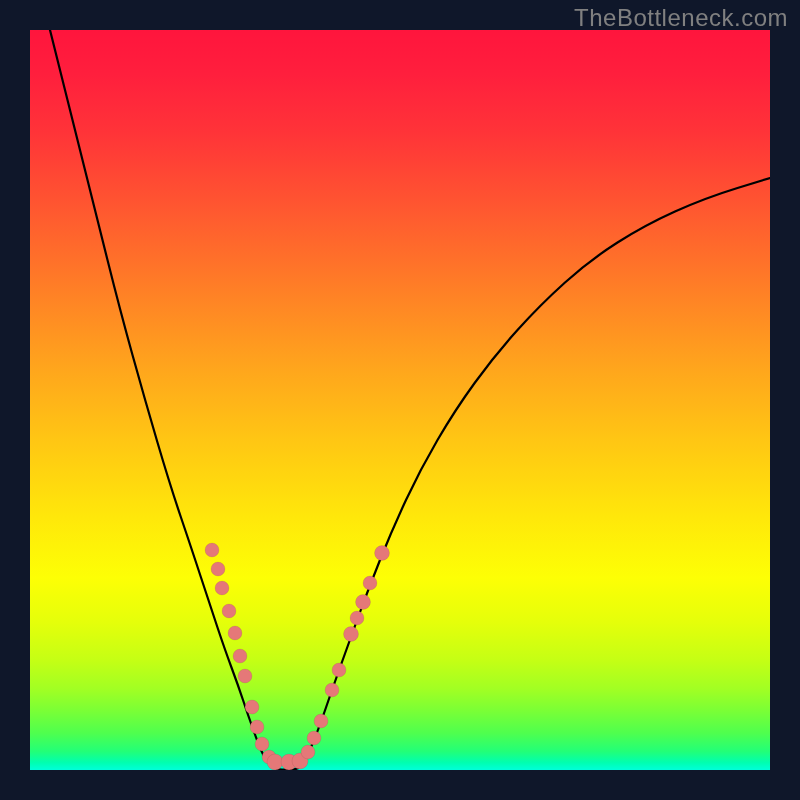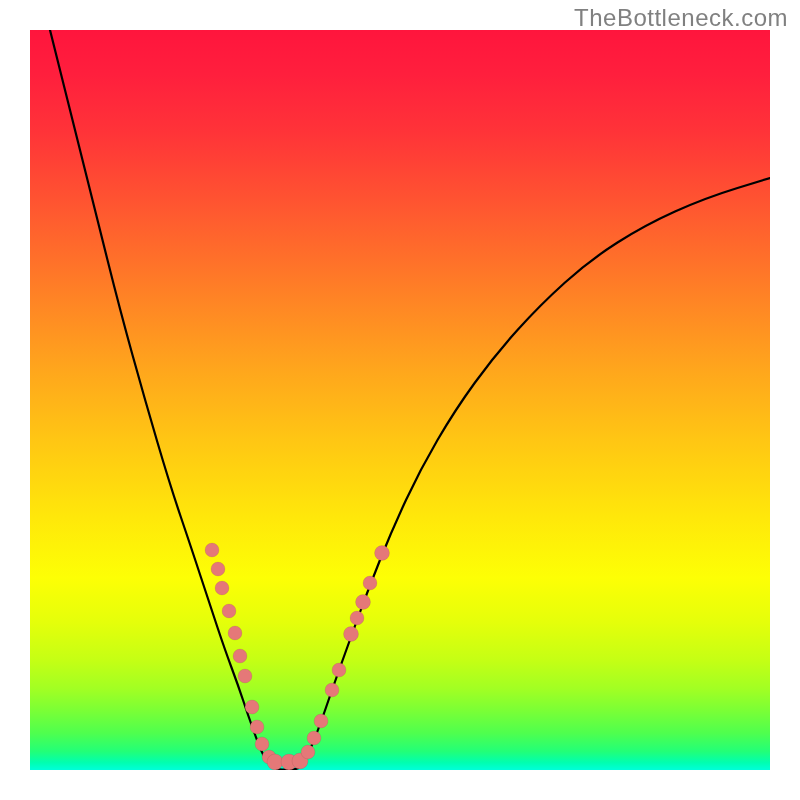--- a/index.html
+++ b/index.html
@@ -7,21 +7,21 @@
     padding: 0;
     width: 800px;
     height: 800px;
     background: #000;
     overflow: hidden;
   }
   .frame {
     position: relative;
     width: 800px;
     height: 800px;
-    background: #ffffff;
+    background: #0f172a;
     text-align: center;
   }
   .watermark {
     position: absolute;
     top: 4px;
     right: 12px;
     font-family: Arial, Helvetica, sans-serif;
     font-size: 24px;
     color: #808080;
     letter-spacing: 0.5px;

